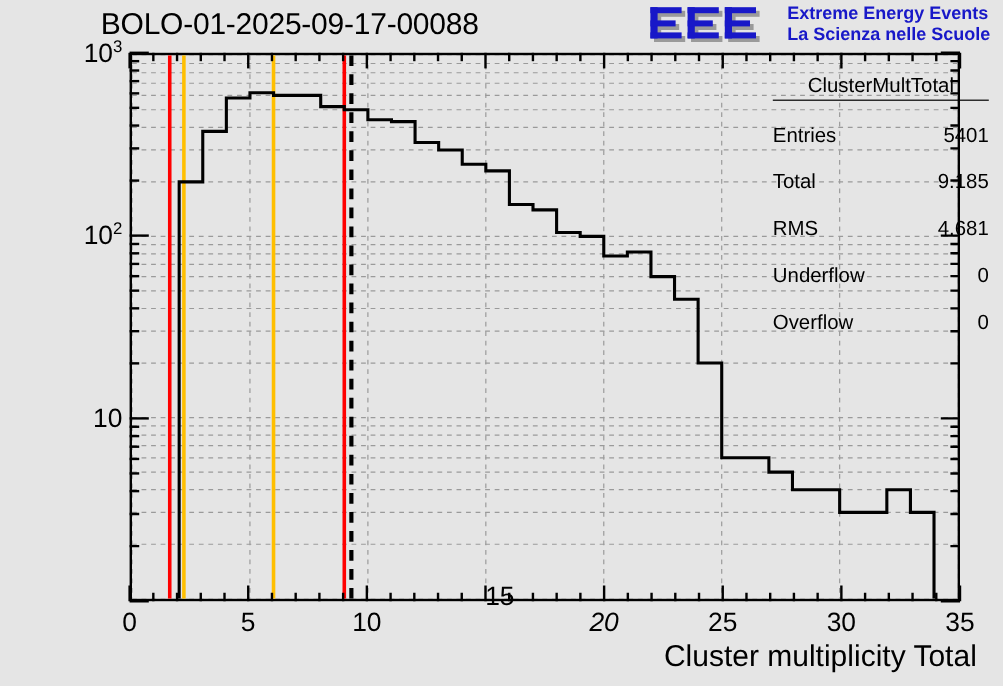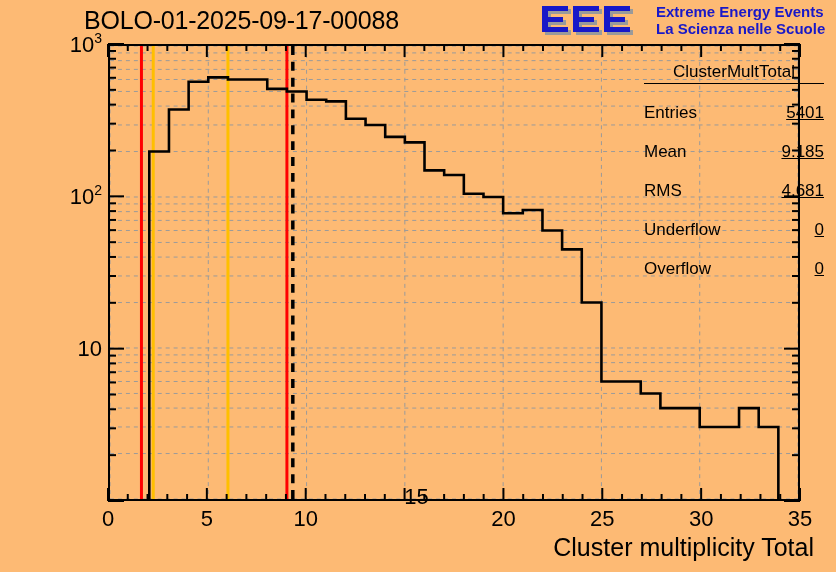--- a/index.html
+++ b/index.html
@@ -7,21 +7,21 @@
     padding: 0;
     background: #ffffff;
   }
   body {
     font-family: "Liberation Sans", sans-serif;
   }
   #canvas {
     position: relative;
     width: 836px;
     height: 572px;
-    background: #fdba74;
+    background: #e5e5e5;
     overflow: hidden;
   }
 
   
   #plot-title {
     position: absolute;
     left: 84px;
     top: 6px;
     font-size: 25px;
     color: #000000;
@@ -117,21 +117,21 @@
     white-space: nowrap;
   }
   .stats-row {
     display: flex;
     justify-content: space-between;
     line-height: 21px;
     white-space: nowrap;
     margin-top: 18px;
   }
   .stats-row .k { text-align: left; }
-  .stats-row .v { text-align: right; text-decoration: underline; }
+  .stats-row .v { text-align: right; }
 </style>
 </head>
 <body>
 
 <div id="canvas">
 
   <div id="plot-title">BOLO-01-2025-09-17-00088</div>
 
   <div id="logo">
     <svg id="logo-eee" viewBox="0 0 96 38">
@@ -350,39 +350,39 @@
       <line x1="800" y1="50.9703910620762" x2="792" y2="50.9703910620762" stroke="#000" stroke-width="2"></line>
       <line x1="108" y1="44" x2="124" y2="44" stroke="#000" stroke-width="2"></line>
       <line x1="800" y1="44" x2="784" y2="44" stroke="#000" stroke-width="2"></line>
     </svg>
 
   <div id="axis-labels">
       <div class="xlab" style="left: 108px; top: 506px;">0</div>
       <div class="xlab" style="left: 206.857px; top: 506px;">5</div>
       <div class="xlab" style="left: 305.714px; top: 506px;">10</div>
       <div class="xlab" style="left: 404.571px; top: 484px; margin-left: 12px;">15</div>
-      <div class="xlab" style="left: 503.429px; top: 506px;">20</div>
+      <div class="xlab" style="left: 503.429px; top: 506px; font-style: italic;">20</div>
       <div class="xlab" style="left: 602.286px; top: 506px;">25</div>
       <div class="xlab" style="left: 701.143px; top: 506px;">30</div>
       <div class="xlab" style="left: 800px; top: 506px;">35</div>
       <div class="ylab" style="right: 734px; top: 44px;">10<sup>3</sup></div>
       <div class="ylab" style="right: 734px; top: 196.333px;">10<sup>2</sup></div>
       <div class="ylab" style="right: 734px; top: 348.667px;">10</div>
     </div>
 
   <div id="xtitle">Cluster multiplicity Total</div>
 
   <div id="statsbox">
     <div id="stats-title">ClusterMultTotal</div>
     <div class="stats-row">
       <span class="k">Entries</span>
       <span class="v">5401</span>
     </div>
     <div class="stats-row">
-      <span class="k">Mean</span>
+      <span class="k">Total</span>
       <span class="v">9.185</span>
     </div>
     <div class="stats-row">
       <span class="k">RMS</span>
       <span class="v">4.681</span>
     </div>
     <div class="stats-row">
       <span class="k">Underflow</span>
       <span class="v">0</span>
     </div>

